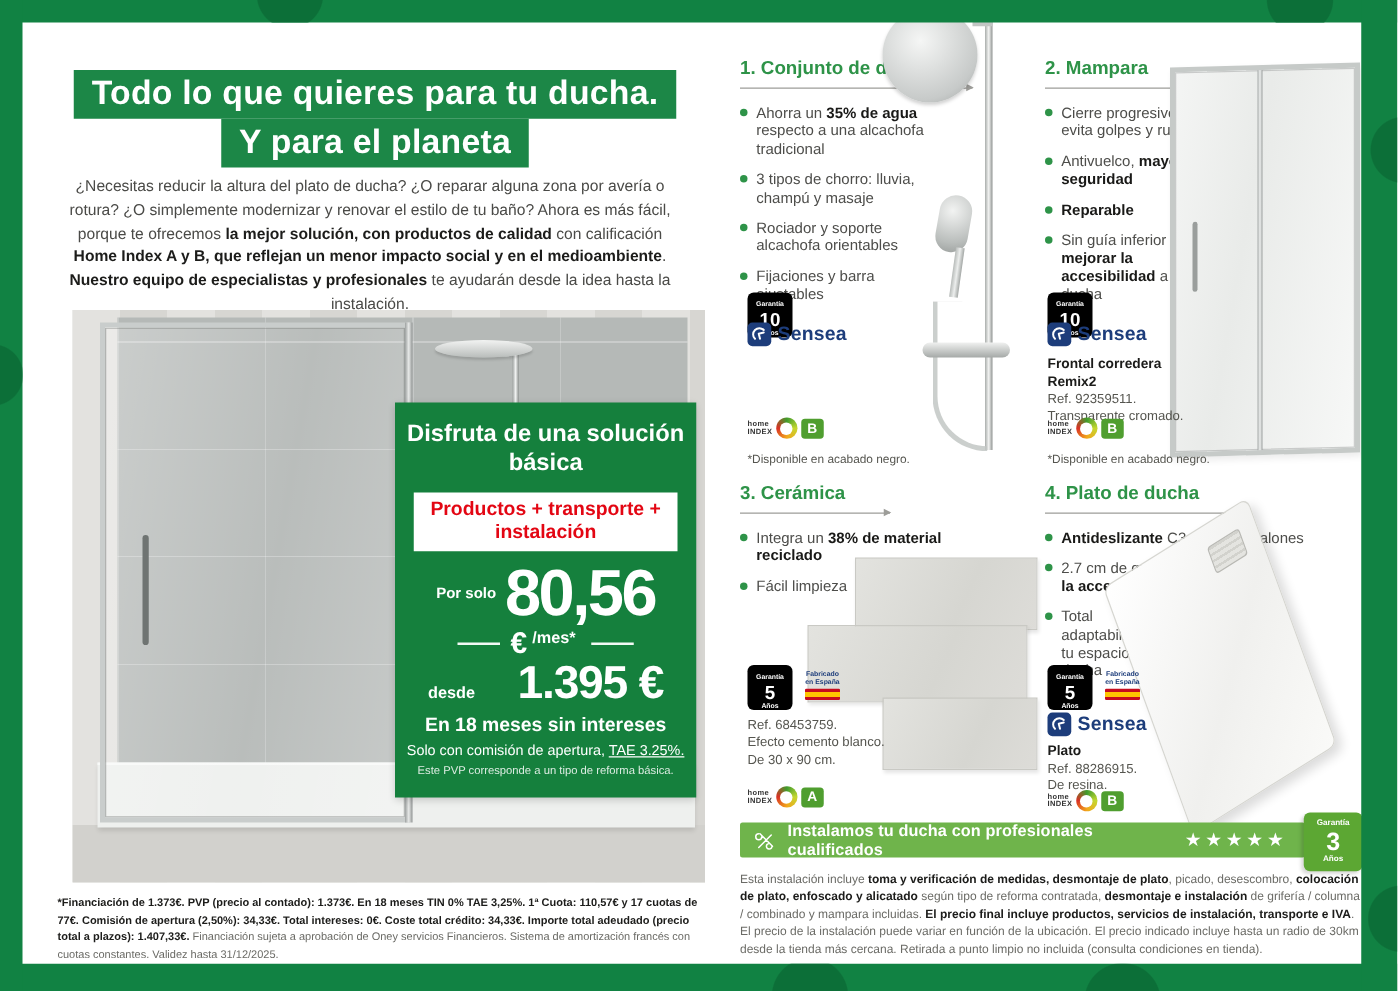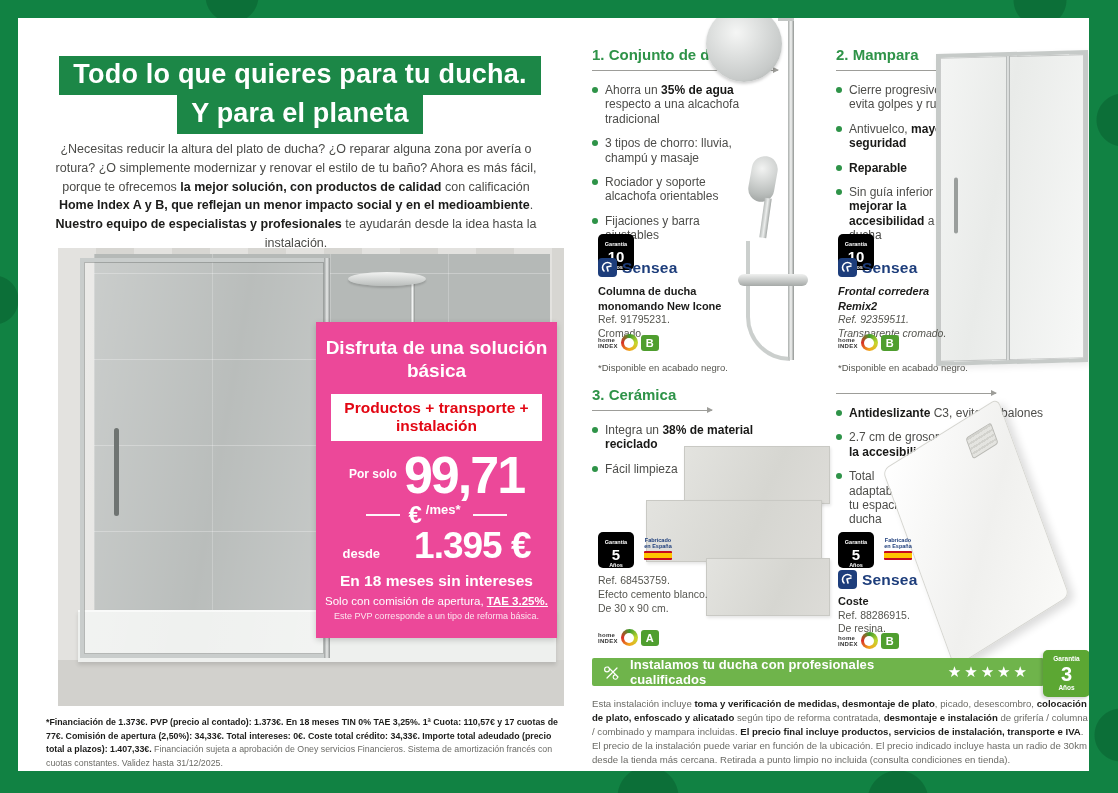--- a/index.html
+++ b/index.html
@@ -56,38 +56,38 @@
   .photo .rainhead { position:absolute; left:290px; top:24px; width:78px; height:14px; border-radius:50%;
     background:linear-gradient(#f2f3f2,#b9bdbb); box-shadow:0 2px 2px rgba(0,0,0,.15); }
   .photo .handset { position:absolute; left:330px; top:120px; width:16px; height:34px; border-radius:8px;
     background:linear-gradient(90deg,#c7cbc9,#f4f5f4,#aeb2b0); transform:rotate(8deg); }
   .photo .mixer { position:absolute; left:318px; top:250px; width:62px; height:8px; border-radius:4px;
     background:linear-gradient(#eef0ef,#a9adab); }
   .photo .hose { position:absolute; left:336px; top:150px; width:40px; height:160px;
     border-left:3px solid #c0c4c2; border-bottom:3px solid #c0c4c2; border-bottom-left-radius:40px; opacity:.8; }
 
   
-  .redbox { position:absolute; left:316px; top:322px; width:241px; height:316px; background:#ec4899;
+  .redbox { position:absolute; left:316px; top:322px; width:241px; height:316px; background:#15803d;
     z-index:6; color:#fff; text-align:center; box-shadow:0 2px 6px rgba(0,0,0,.18); }
   .redbox .headline { font-size:19px; font-weight:700; line-height:1.2; margin-top:15px; }
   .redbox .includes { background:#fff; color:#e30613; font-weight:700; font-size:15.5px; line-height:1.2;
     margin:11px 15px 8px; padding:5px 4px; }
   .redbox .price-row { display:flex; justify-content:center; align-items:center; gap:7px; margin-top:2px; }
   .redbox .por-solo { font-size:12px; font-weight:700; line-height:1.05; text-align:left; }
   .redbox .big-price { font-size:52px; font-weight:700; letter-spacing:-2px; line-height:1; }
   .redbox .permonth { display:flex; justify-content:center; align-items:center; gap:8px; margin-top:0; }
   .redbox .permonth .rule { width:34px; height:2px; background:#fff; opacity:.95; }
   .redbox .eur { font-size:24px; font-weight:700; }
   .redbox .mes { font-size:13px; font-weight:700; position:relative; top:-5px; left:-4px; }
   .redbox .desde-row { display:flex; justify-content:center; align-items:baseline; gap:2px; margin-top:-4px; }
   .redbox .desde { font-size:13px; font-weight:700; }
   .redbox .total { font-size:37px; font-weight:700; letter-spacing:-1px;margin-left:32px; }
   .redbox .months { font-size:15.5px; font-weight:700; margin-top:5px; }
   .redbox .fee { font-size:11.5px; margin-top:5px; }
-  .redbox .fee .u { font-weight:700; text-decoration:underline;text-align:center; }
+  .redbox .fee .u { font-weight:400; text-decoration:underline;text-align:center; }
   .redbox .note { font-size:9px; margin-top:4px; opacity:.85; }
 
   .legal { font-size:8.8px; line-height:1.55; color:#6b6b66; }
   .legal-left { position:absolute; left:46px; top:716px; width:520px; }
   .legal-right { position:absolute; left:592px; top:697px; width:498px; font-size:9.6px; line-height:1.45; }
 
   
   .section { position:absolute; }
   #s1 { left:592px; top:46px; width:238px; height:334px; }
   #s2 { left:836px; top:46px; width:253px; height:334px; }
@@ -208,21 +208,21 @@
     <div class="glass"></div>
     <div class="glass-mid"></div>
     <div class="handle"></div>
   </div>
 
   <div class="redbox">
     <div class="headline">Disfruta de una solución básica</div>
     <div class="includes">Productos + transporte + instalación</div>
     <div class="price-row">
       <span class="por-solo">Por solo</span>
-      <span class="big-price">99,71</span>
+      <span class="big-price">80,56</span>
     </div>
     <div class="permonth">
       <span class="rule"></span>
       <span class="eur">€</span>
         <span class="mes">/mes*</span>
       <span class="rule"></span>
     </div>
     <div class="desde-row">
       <span class="desde">desde</span>
       <span class="total">1.395 €</span>
@@ -258,25 +258,20 @@
       <span class="w-bot">Años</span>
     </div>
     <div class="brand" style="left:6px; top:212px;">
       <span class="brand-mark">
         <svg width="13" height="13" viewBox="0 0 13 13">
             <path d="M3 10 C1 8 1 5 3 3 C5 1 8 1 10 3 M6 6 l4 -1 M6 6 l1 4" stroke="#fff" stroke-width="1.6" fill="none" stroke-linecap="round"></path>
           </svg>
       </span>
       <span class="brand-name">Sensea</span>
     </div>
-    <div class="prod" style="left:6px; top:238px; width:125px;">
-      <div class="prod-name">Columna de ducha monomando New Icone</div>
-      <div>Ref. 91795231.</div>
-      <div>Cromado.</div>
-    </div>
     <div class="hindex" style="left:6px; top:288px;">
       <span class="hi-words">
           <span>home</span>
           <span>INDEX</span>
         </span>
       <span class="hi-ring"></span>
       <span class="hi-grade">B</span>
     </div>
     <div class="footnote" style="left:6px; top:316px;">*Disponible en acabado negro.</div>
   </div>
@@ -300,21 +295,21 @@
       <span class="w-bot">Años</span>
     </div>
     <div class="brand" style="left:2px; top:212px;">
       <span class="brand-mark">
         <svg width="13" height="13" viewBox="0 0 13 13">
             <path d="M3 10 C1 8 1 5 3 3 C5 1 8 1 10 3 M6 6 l4 -1 M6 6 l1 4" stroke="#fff" stroke-width="1.6" fill="none" stroke-linecap="round"></path>
           </svg>
       </span>
       <span class="brand-name">Sensea</span>
     </div>
-    <div class="prod" style="left:2px; top:238px; width:120px;font-style:italic;">
+    <div class="prod" style="left:2px; top:238px; width:120px;">
       <div class="prod-name">Frontal corredera Remix2</div>
       <div>Ref. 92359511.</div>
       <div>Transparente cromado.</div>
     </div>
     <div class="hindex" style="left:2px; top:288px;">
       <span class="hi-words">
           <span>home</span>
           <span>INDEX</span>
         </span>
       <span class="hi-ring"></span>
@@ -354,20 +349,21 @@
       <span class="hi-words">
           <span>home</span>
           <span>INDEX</span>
         </span>
       <span class="hi-ring"></span>
       <span class="hi-grade">A</span>
     </div>
   </div>
 
   <div class="section" id="s4">
+    <div class="sec-title">4. Plato de ducha</div>
     <div class="divider" style="width:160px;"></div>
     <ul class="bullets" style="width:218px;">
       <li style="max-width:218px;"><span class="b">Antideslizante</span><span> C3, evita resbalones</span></li>
       <li style="max-width:160px;"><span>2.7 cm de grosor, </span><span class="b">mejora la accesibilidad</span></li>
       <li style="max-width:98px;"><span>Total adaptabilidad a tu espacio de ducha</span></li>
     </ul>
     <div class="img-tray">
       <div class="slab">
           <div class="drain"></div>
         </div>
@@ -384,21 +380,21 @@
     </div>
     <div class="brand" style="left:2px; top:184px;">
       <span class="brand-mark">
         <svg width="13" height="13" viewBox="0 0 13 13">
             <path d="M3 10 C1 8 1 5 3 3 C5 1 8 1 10 3 M6 6 l4 -1 M6 6 l1 4" stroke="#fff" stroke-width="1.6" fill="none" stroke-linecap="round"></path>
           </svg>
       </span>
       <span class="brand-name">Sensea</span>
     </div>
     <div class="prod" style="left:2px; top:208px; width:120px;">
-      <div class="prod-name">Coste</div>
+      <div class="prod-name">Plato</div>
       <div>Ref. 88286915.</div>
       <div>De resina.</div>
     </div>
     <div class="hindex" style="left:2px; top:246px;">
       <span class="hi-words">
           <span>home</span>
           <span>INDEX</span>
         </span>
       <span class="hi-ring"></span>
       <span class="hi-grade">B</span>

